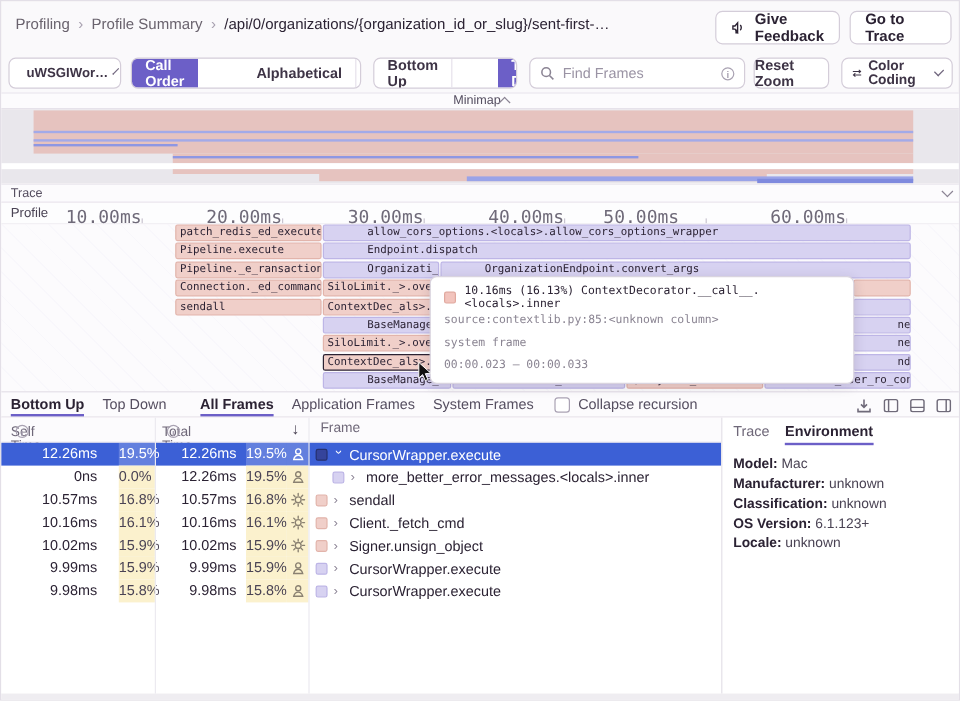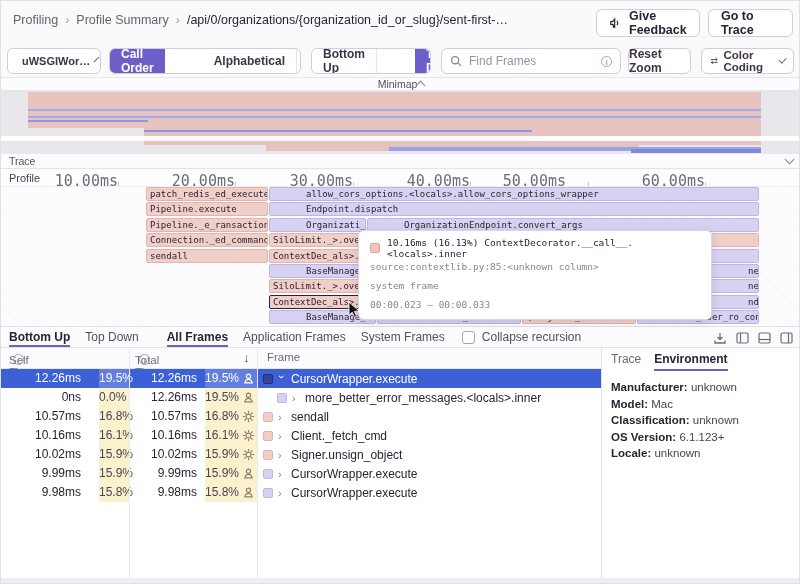--- a/index.html
+++ b/index.html
@@ -402,22 +402,22 @@
     </div>
   <div class="coldiv" style="left:128px;"></div>
   <div class="coldiv" style="left:256px;"></div>
 
   <div class="sidepanel">
     <div class="sidetabs" id="sidetabs">
         <span class="sidetab">Trace</span>
         <span class="sidetab active">Environment</span>
       </div>
     <div class="envlist" id="envlist">
+        <div><b>Model: </b>Mac</div>
         <div><b>Manufacturer: </b>unknown</div>
-        <div><b>Model: </b>Mac</div>
         <div><b>Classification: </b>unknown</div>
         <div><b>OS Version: </b>6.1.123+</div>
         <div><b>Locale: </b>unknown</div>
       </div>
   </div>
 
   <div class="footerstrip"></div>
 
   <div class="tooltip">
     <div class="t1">

